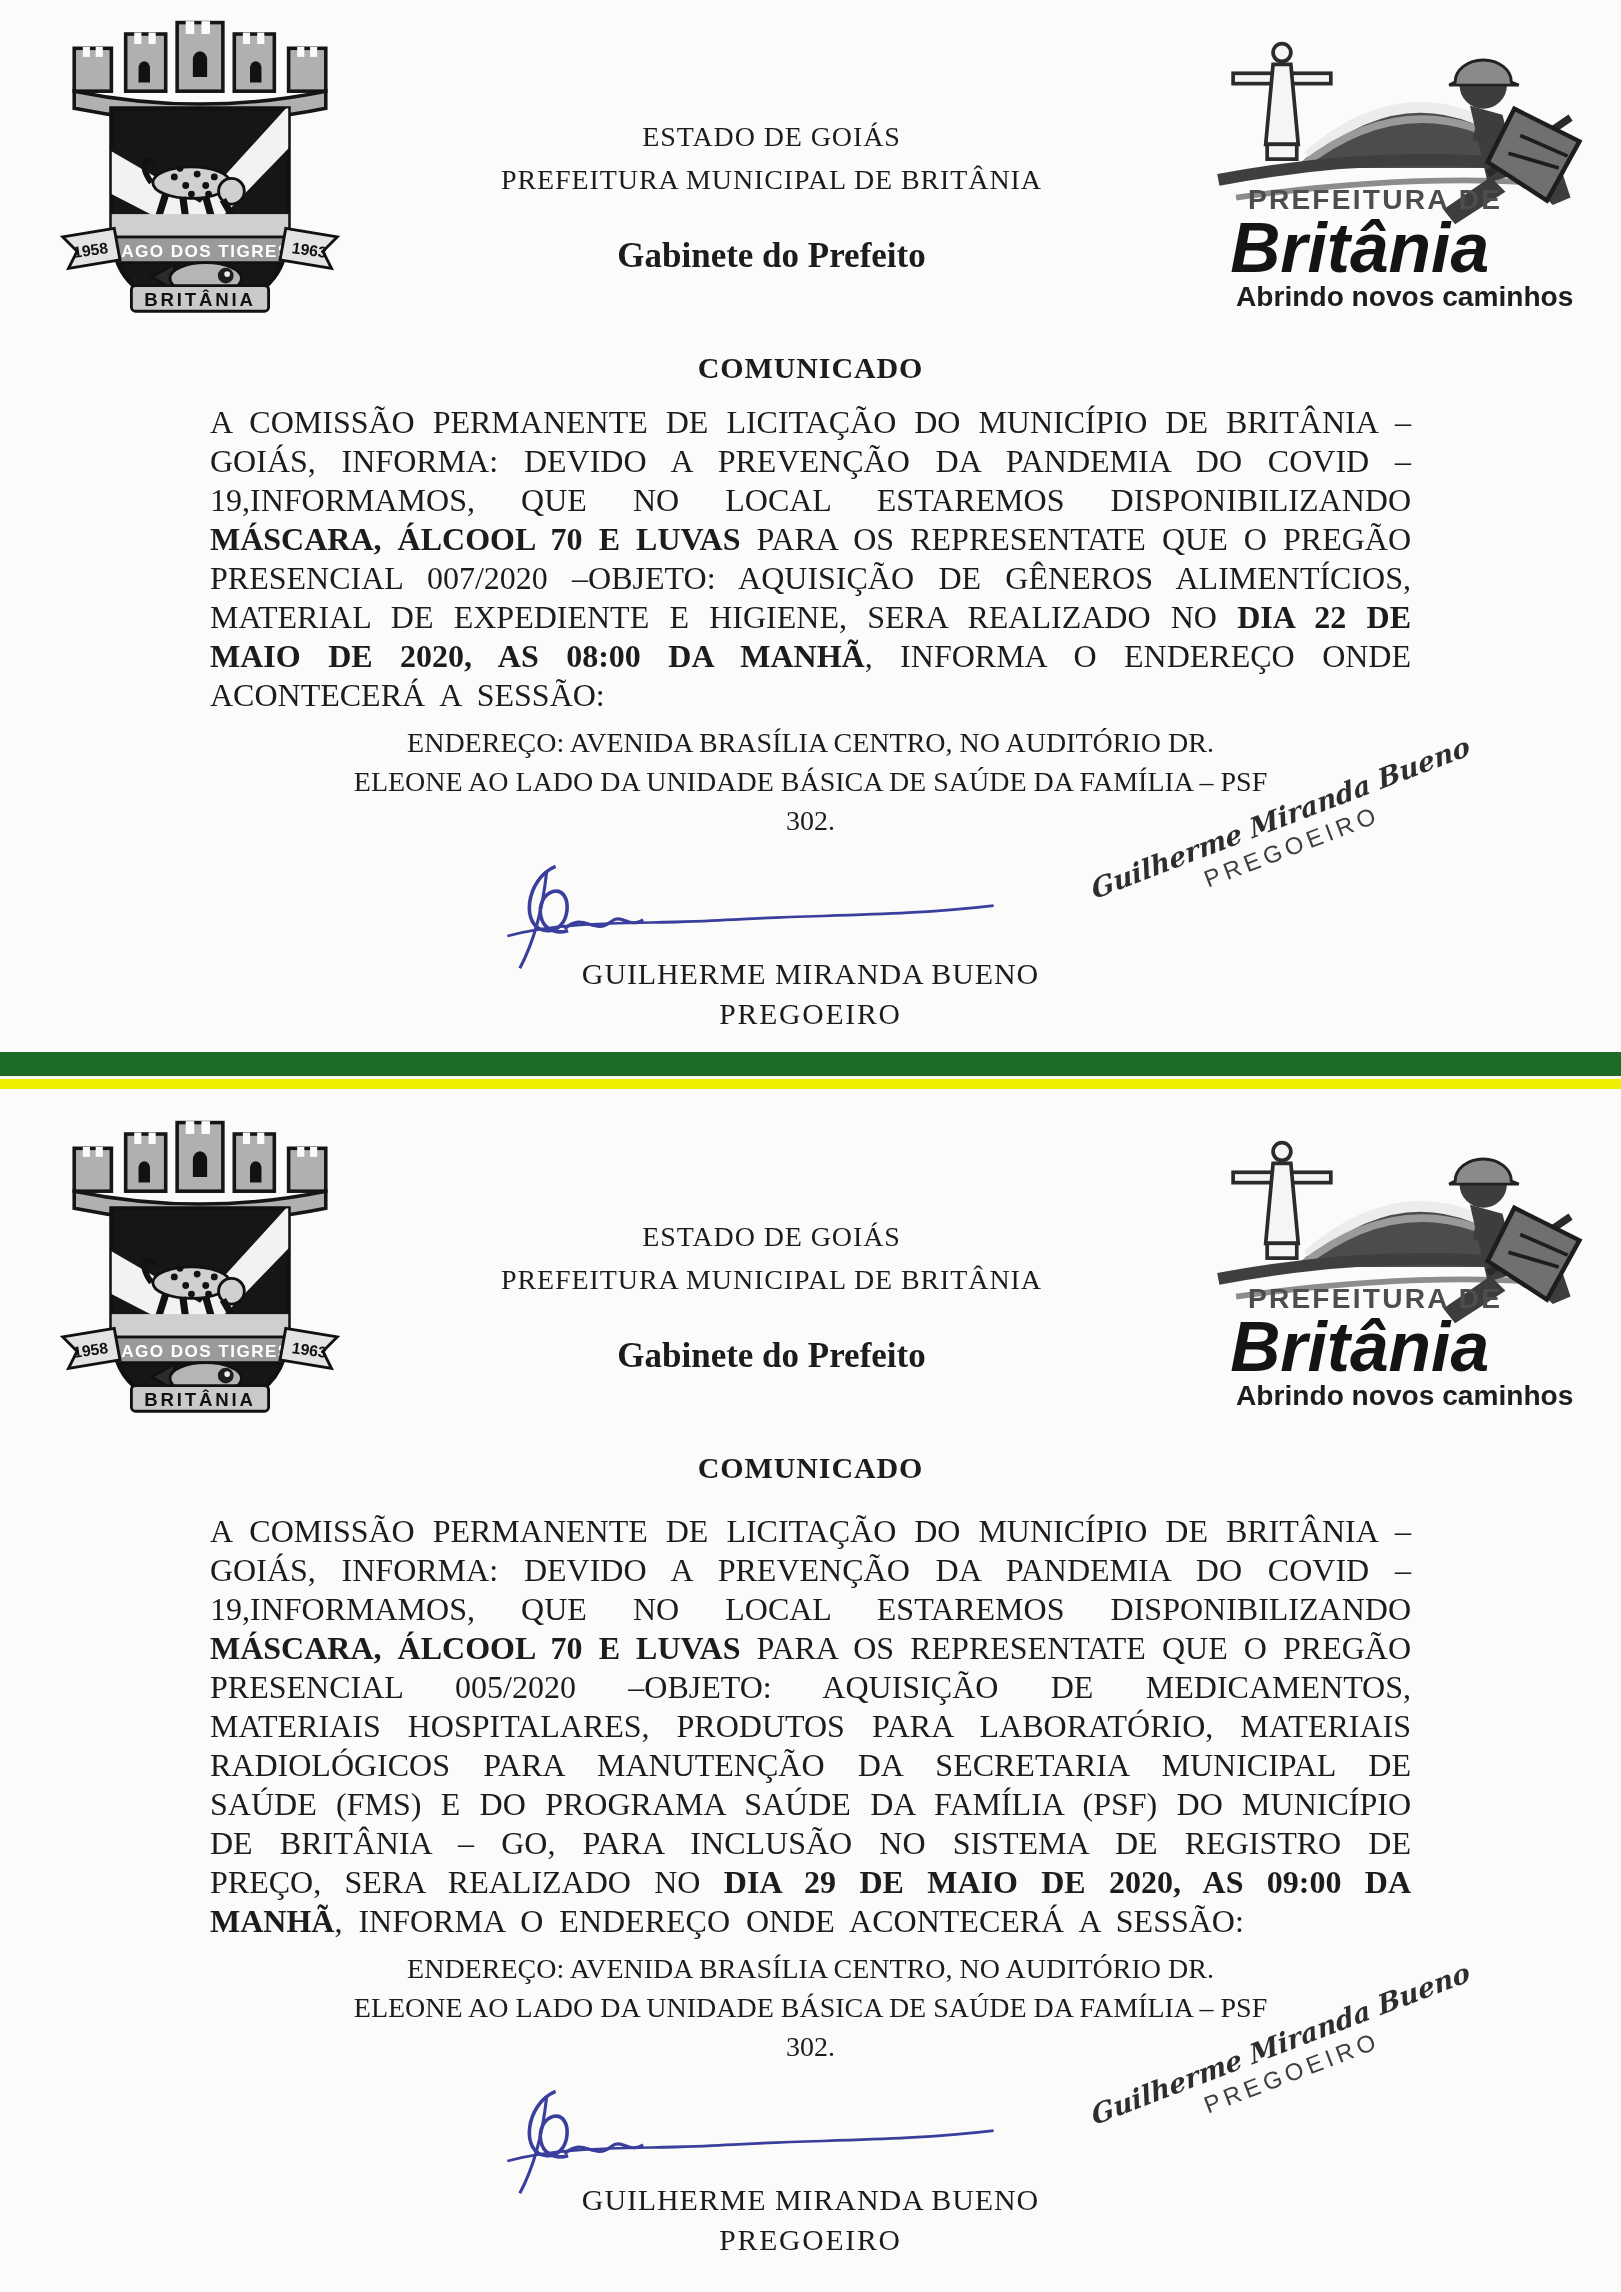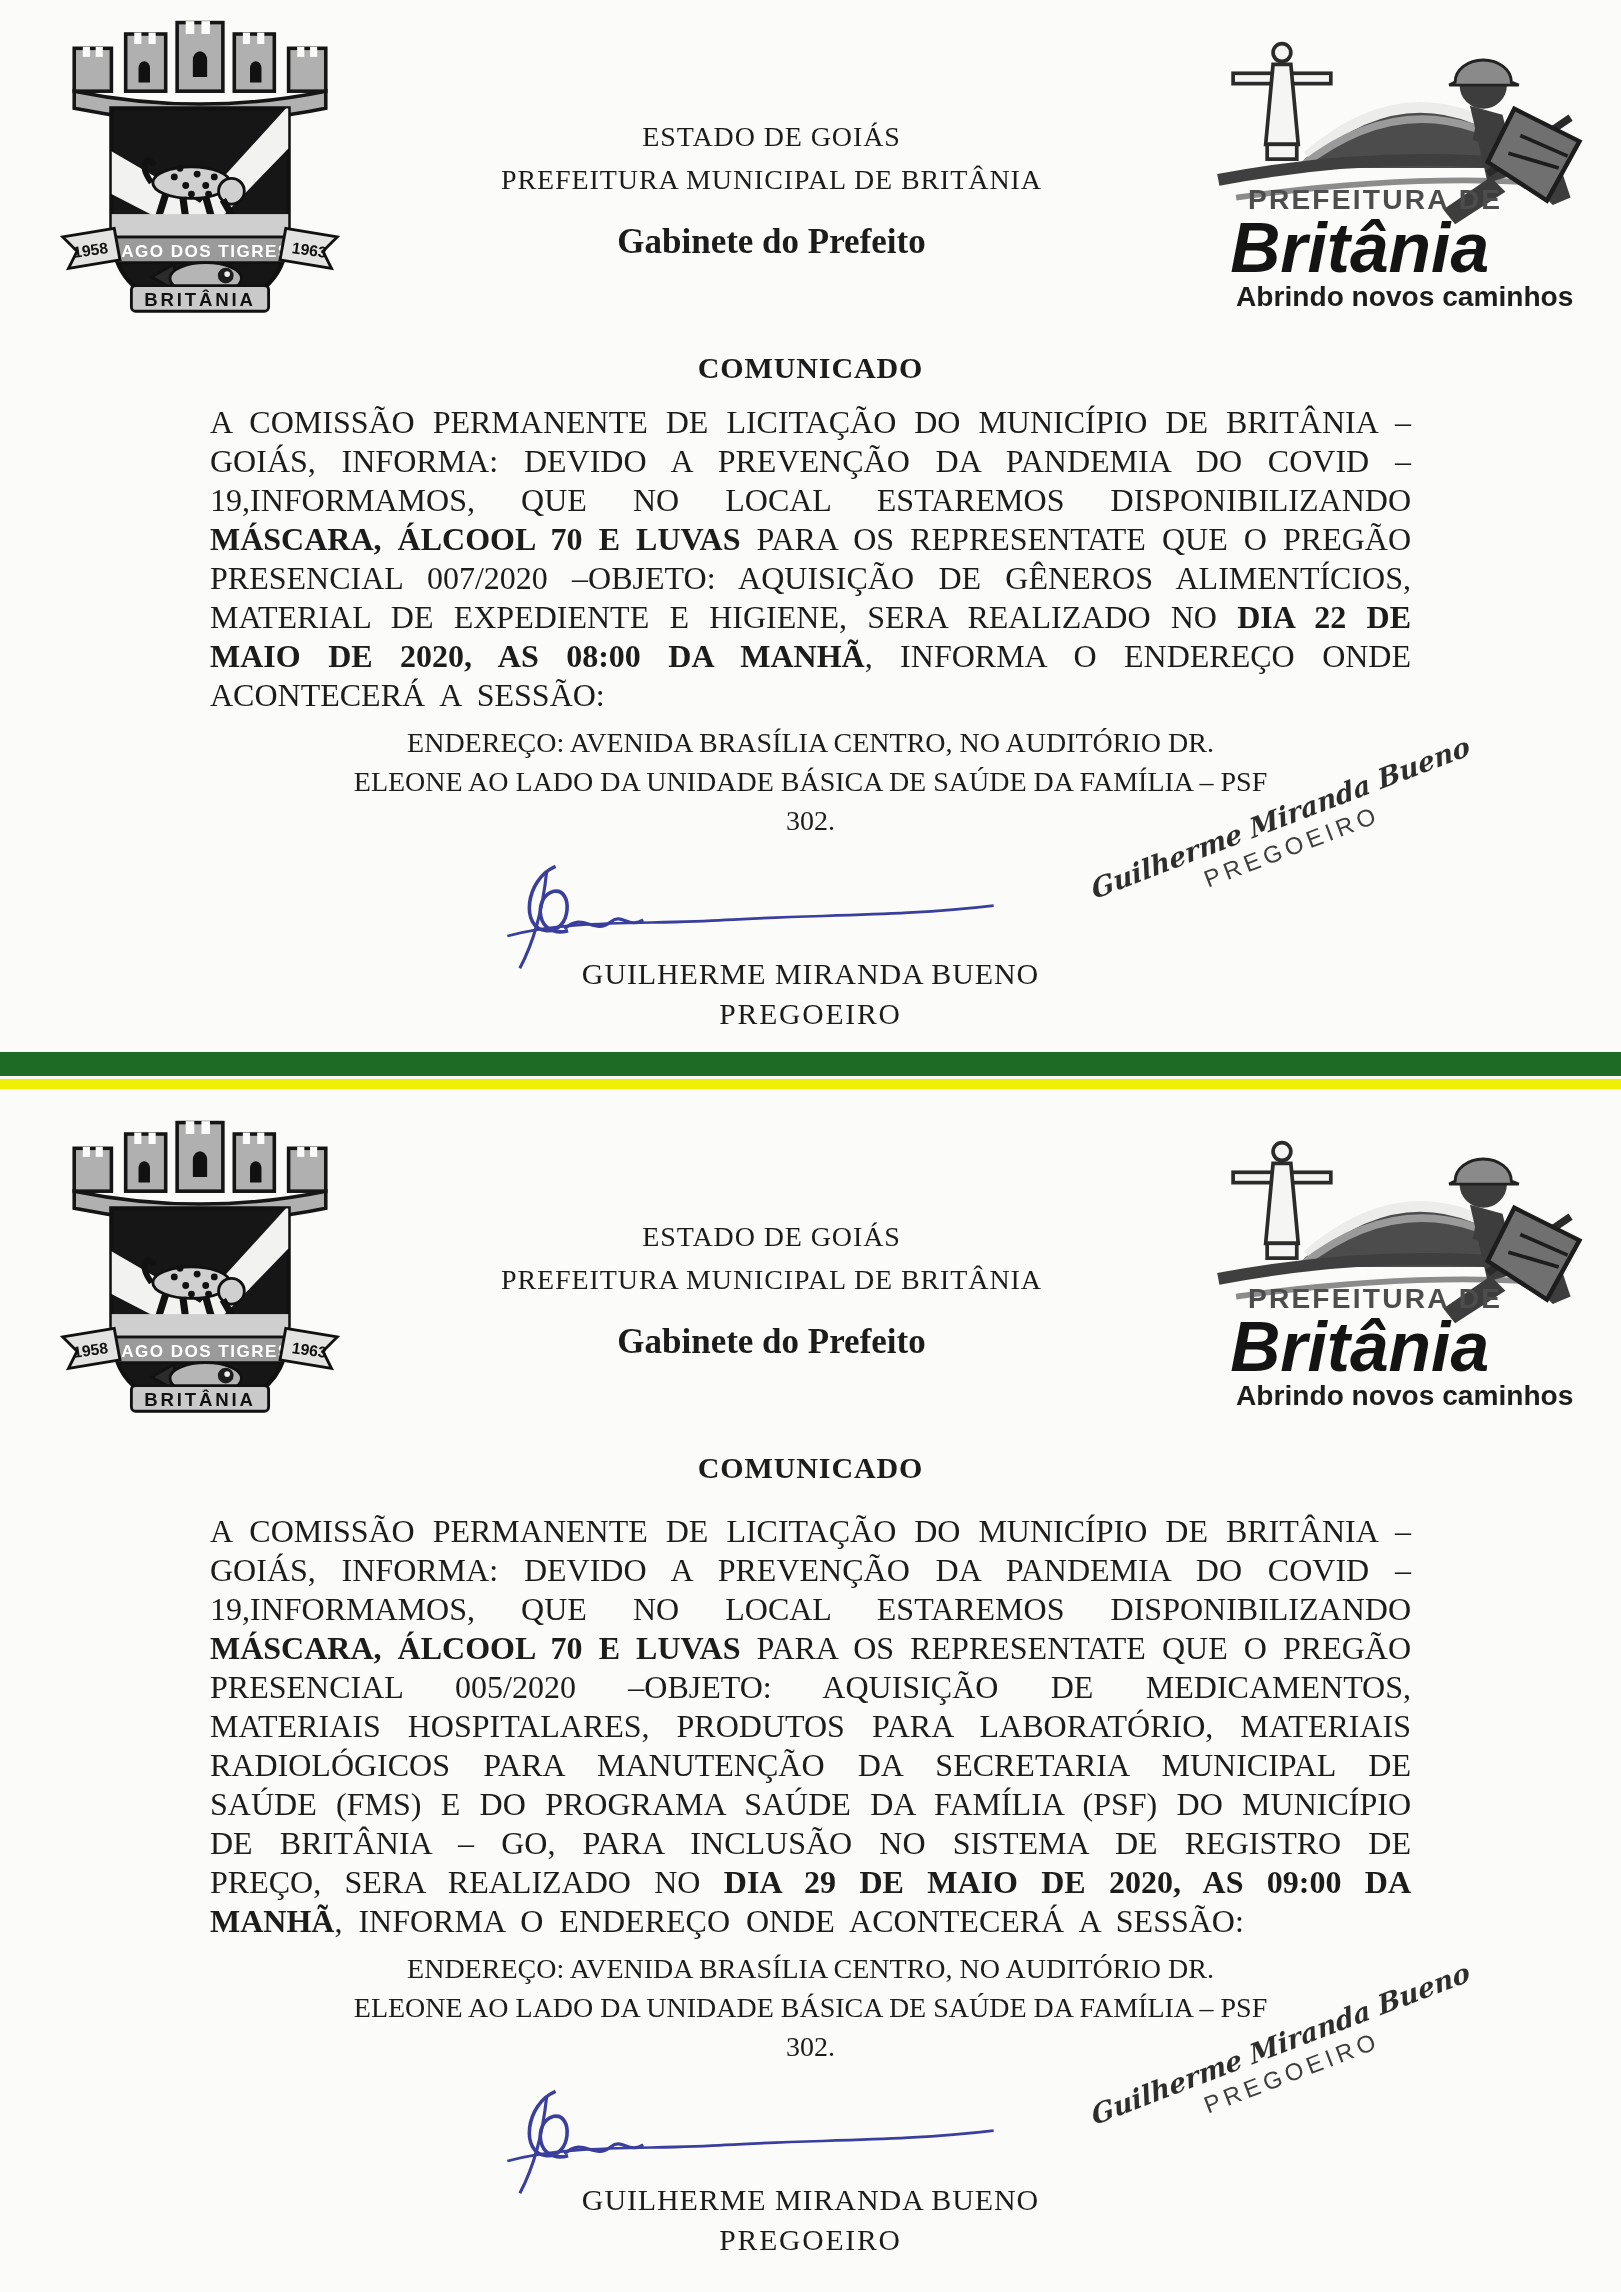--- a/index.html
+++ b/index.html
@@ -12,21 +12,21 @@
     width:1621px;height:2293px;overflow:hidden;
     background:var(--c-paper);color:var(--c-text);
     font-family:"Liberation Serif", serif;
   }
   .page{position:relative;width:1621px;}
   .page-header{display:flex;align-items:flex-start;padding:14.3px 36px 0 52px;}
   .crest{width:296px;height:303px;flex:0 0 auto;}
   .header-center{flex:1;text-align:center;padding-top:107px;}
   .h-line1{font-size:28px;letter-spacing:0.9px;text-align:center;}
   .h-line2{font-size:28px;margin-top:10.7px;letter-spacing:0.9px;}
-  .h-line3{font-size:35px;font-weight:700;margin-top:26px;}
+  .h-line3{font-size:35px;font-weight:700;margin-top:40px;}
   .logo{width:390px;height:296px;flex:0 0 auto;margin-top:5.4px;}
   .doc-title{text-align:center;font-size:30px;font-weight:700;margin-top:34px;letter-spacing:0.9px;}
   .body-text{
     margin:18px 210px 0 210px;
     font-size:32px;line-height:39px;text-align:justify;word-spacing:8px;
   }
   .address{margin:8px 143px;text-align:center;font-size:28px;line-height:39px;}
   .sig-block{position:relative;height:204px;margin-top:5.4px;}
   .sig-stamp{
     position:absolute;right:133px;top:-47px;

